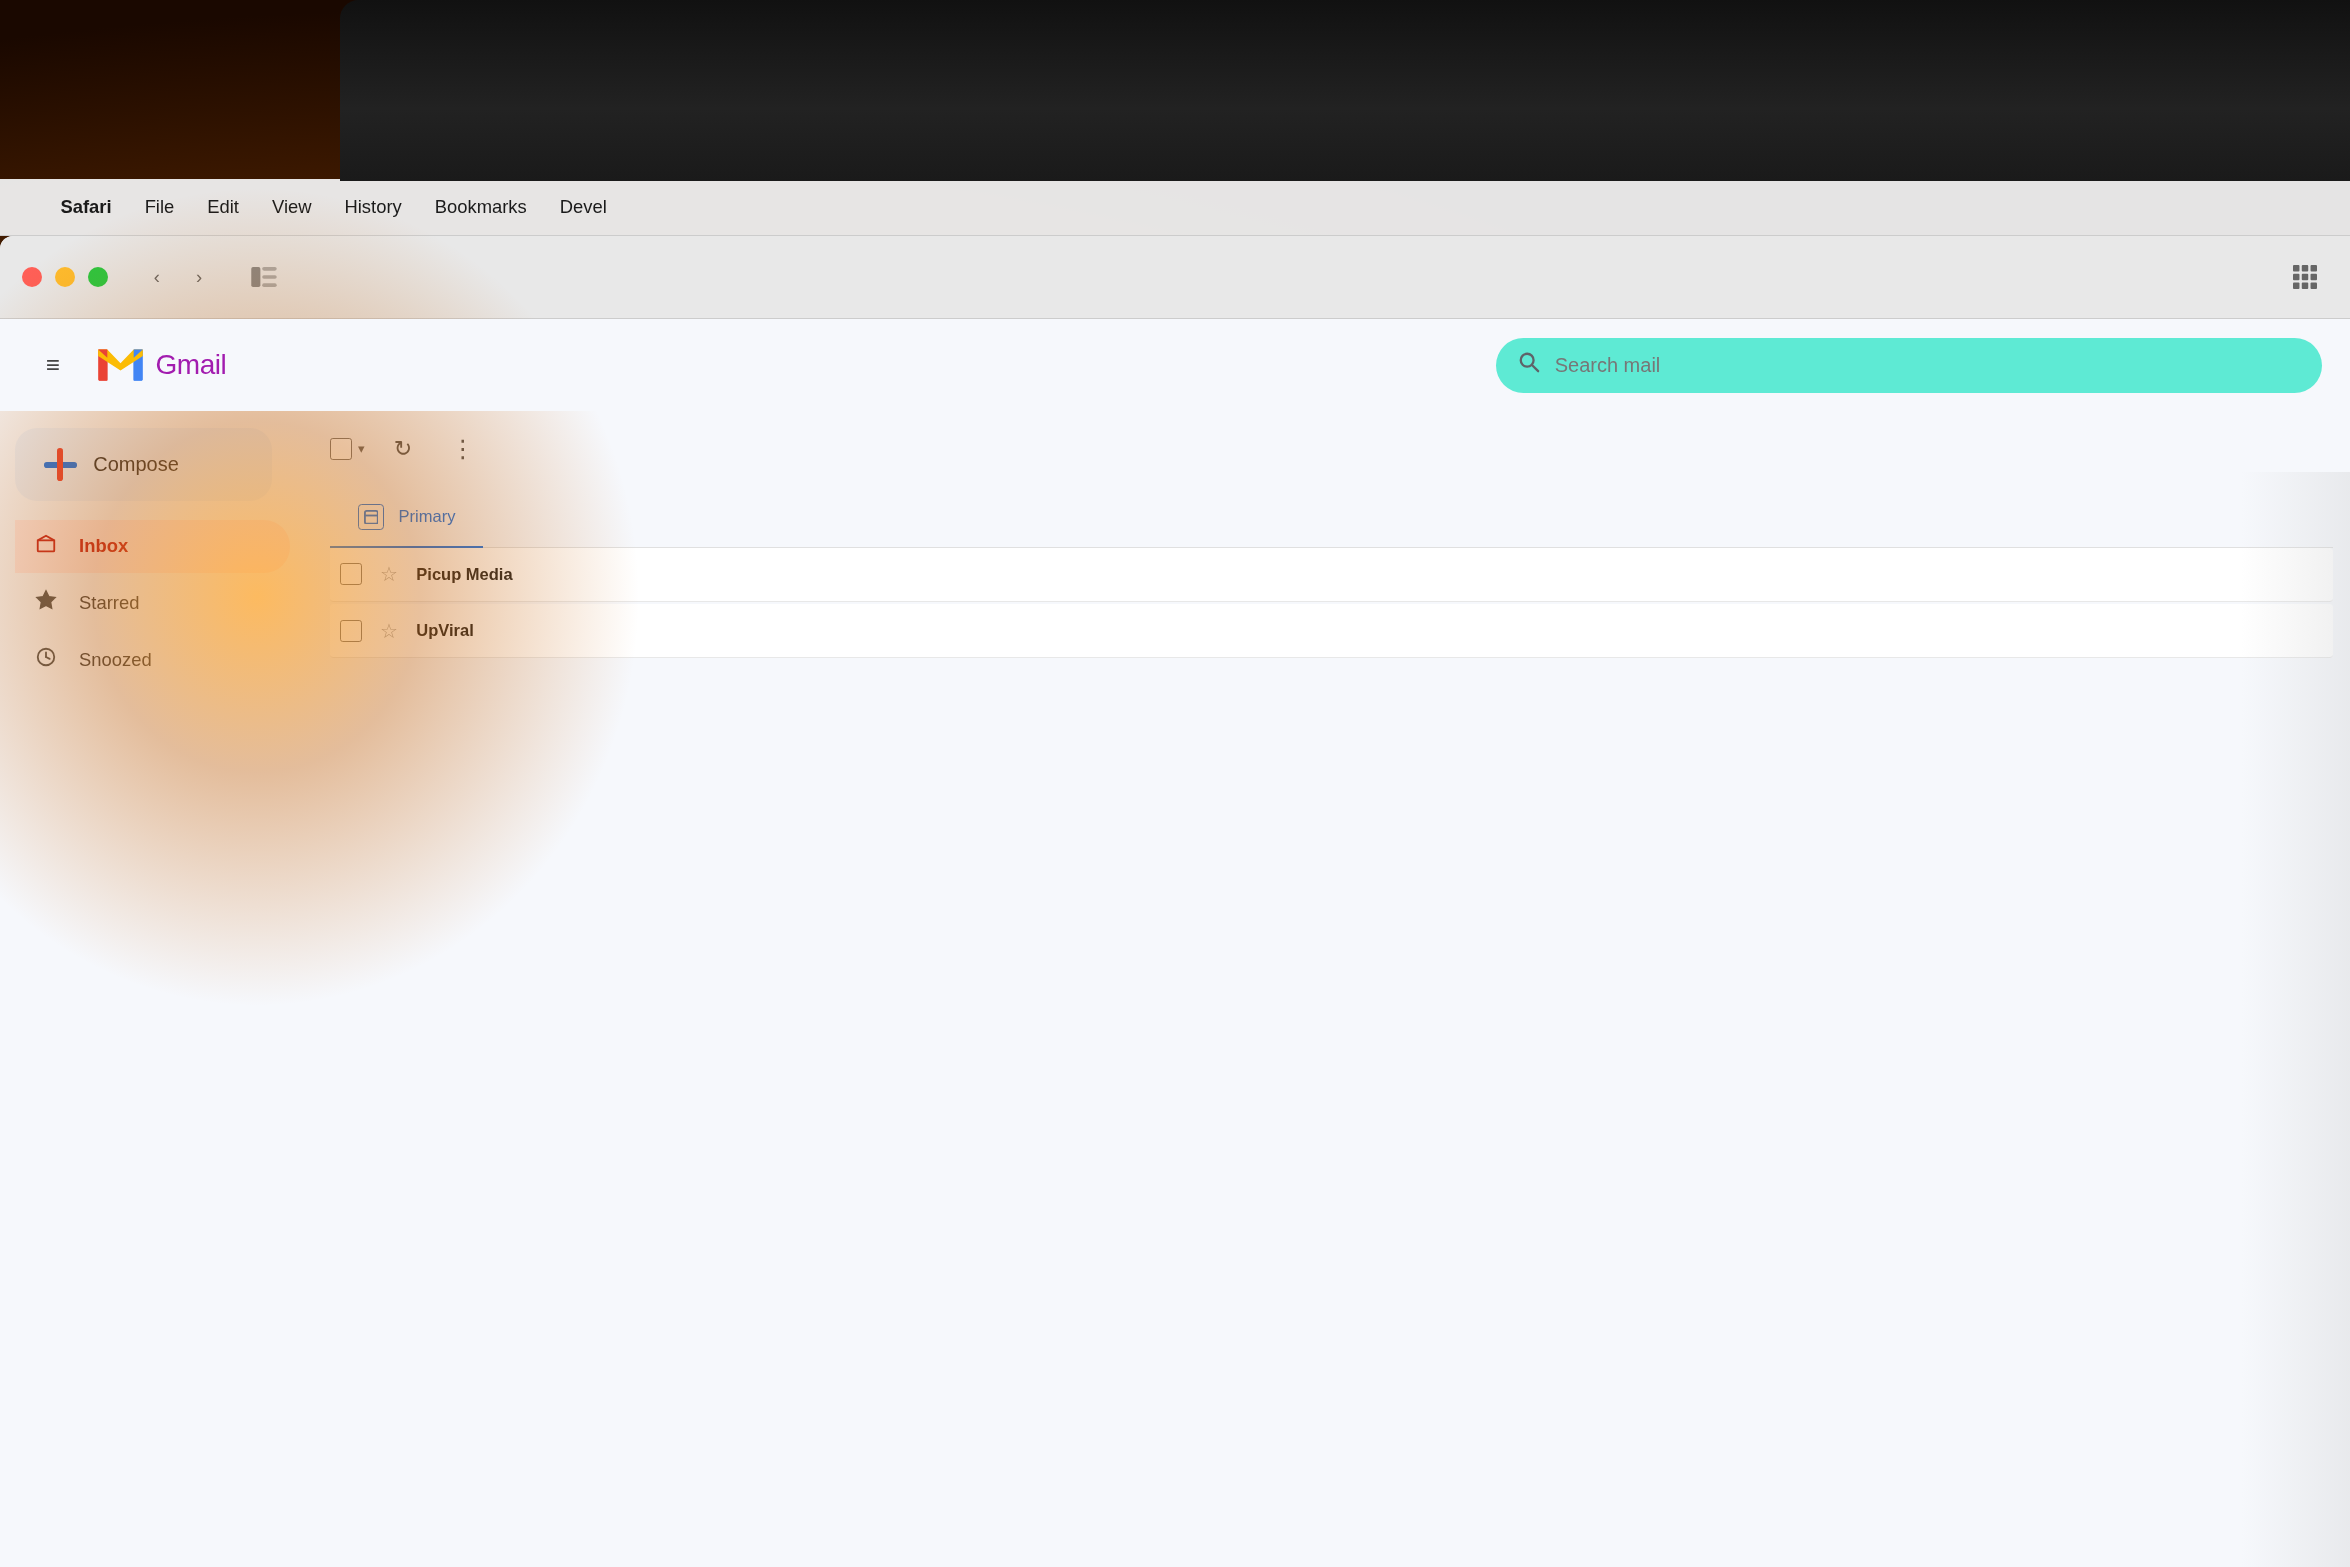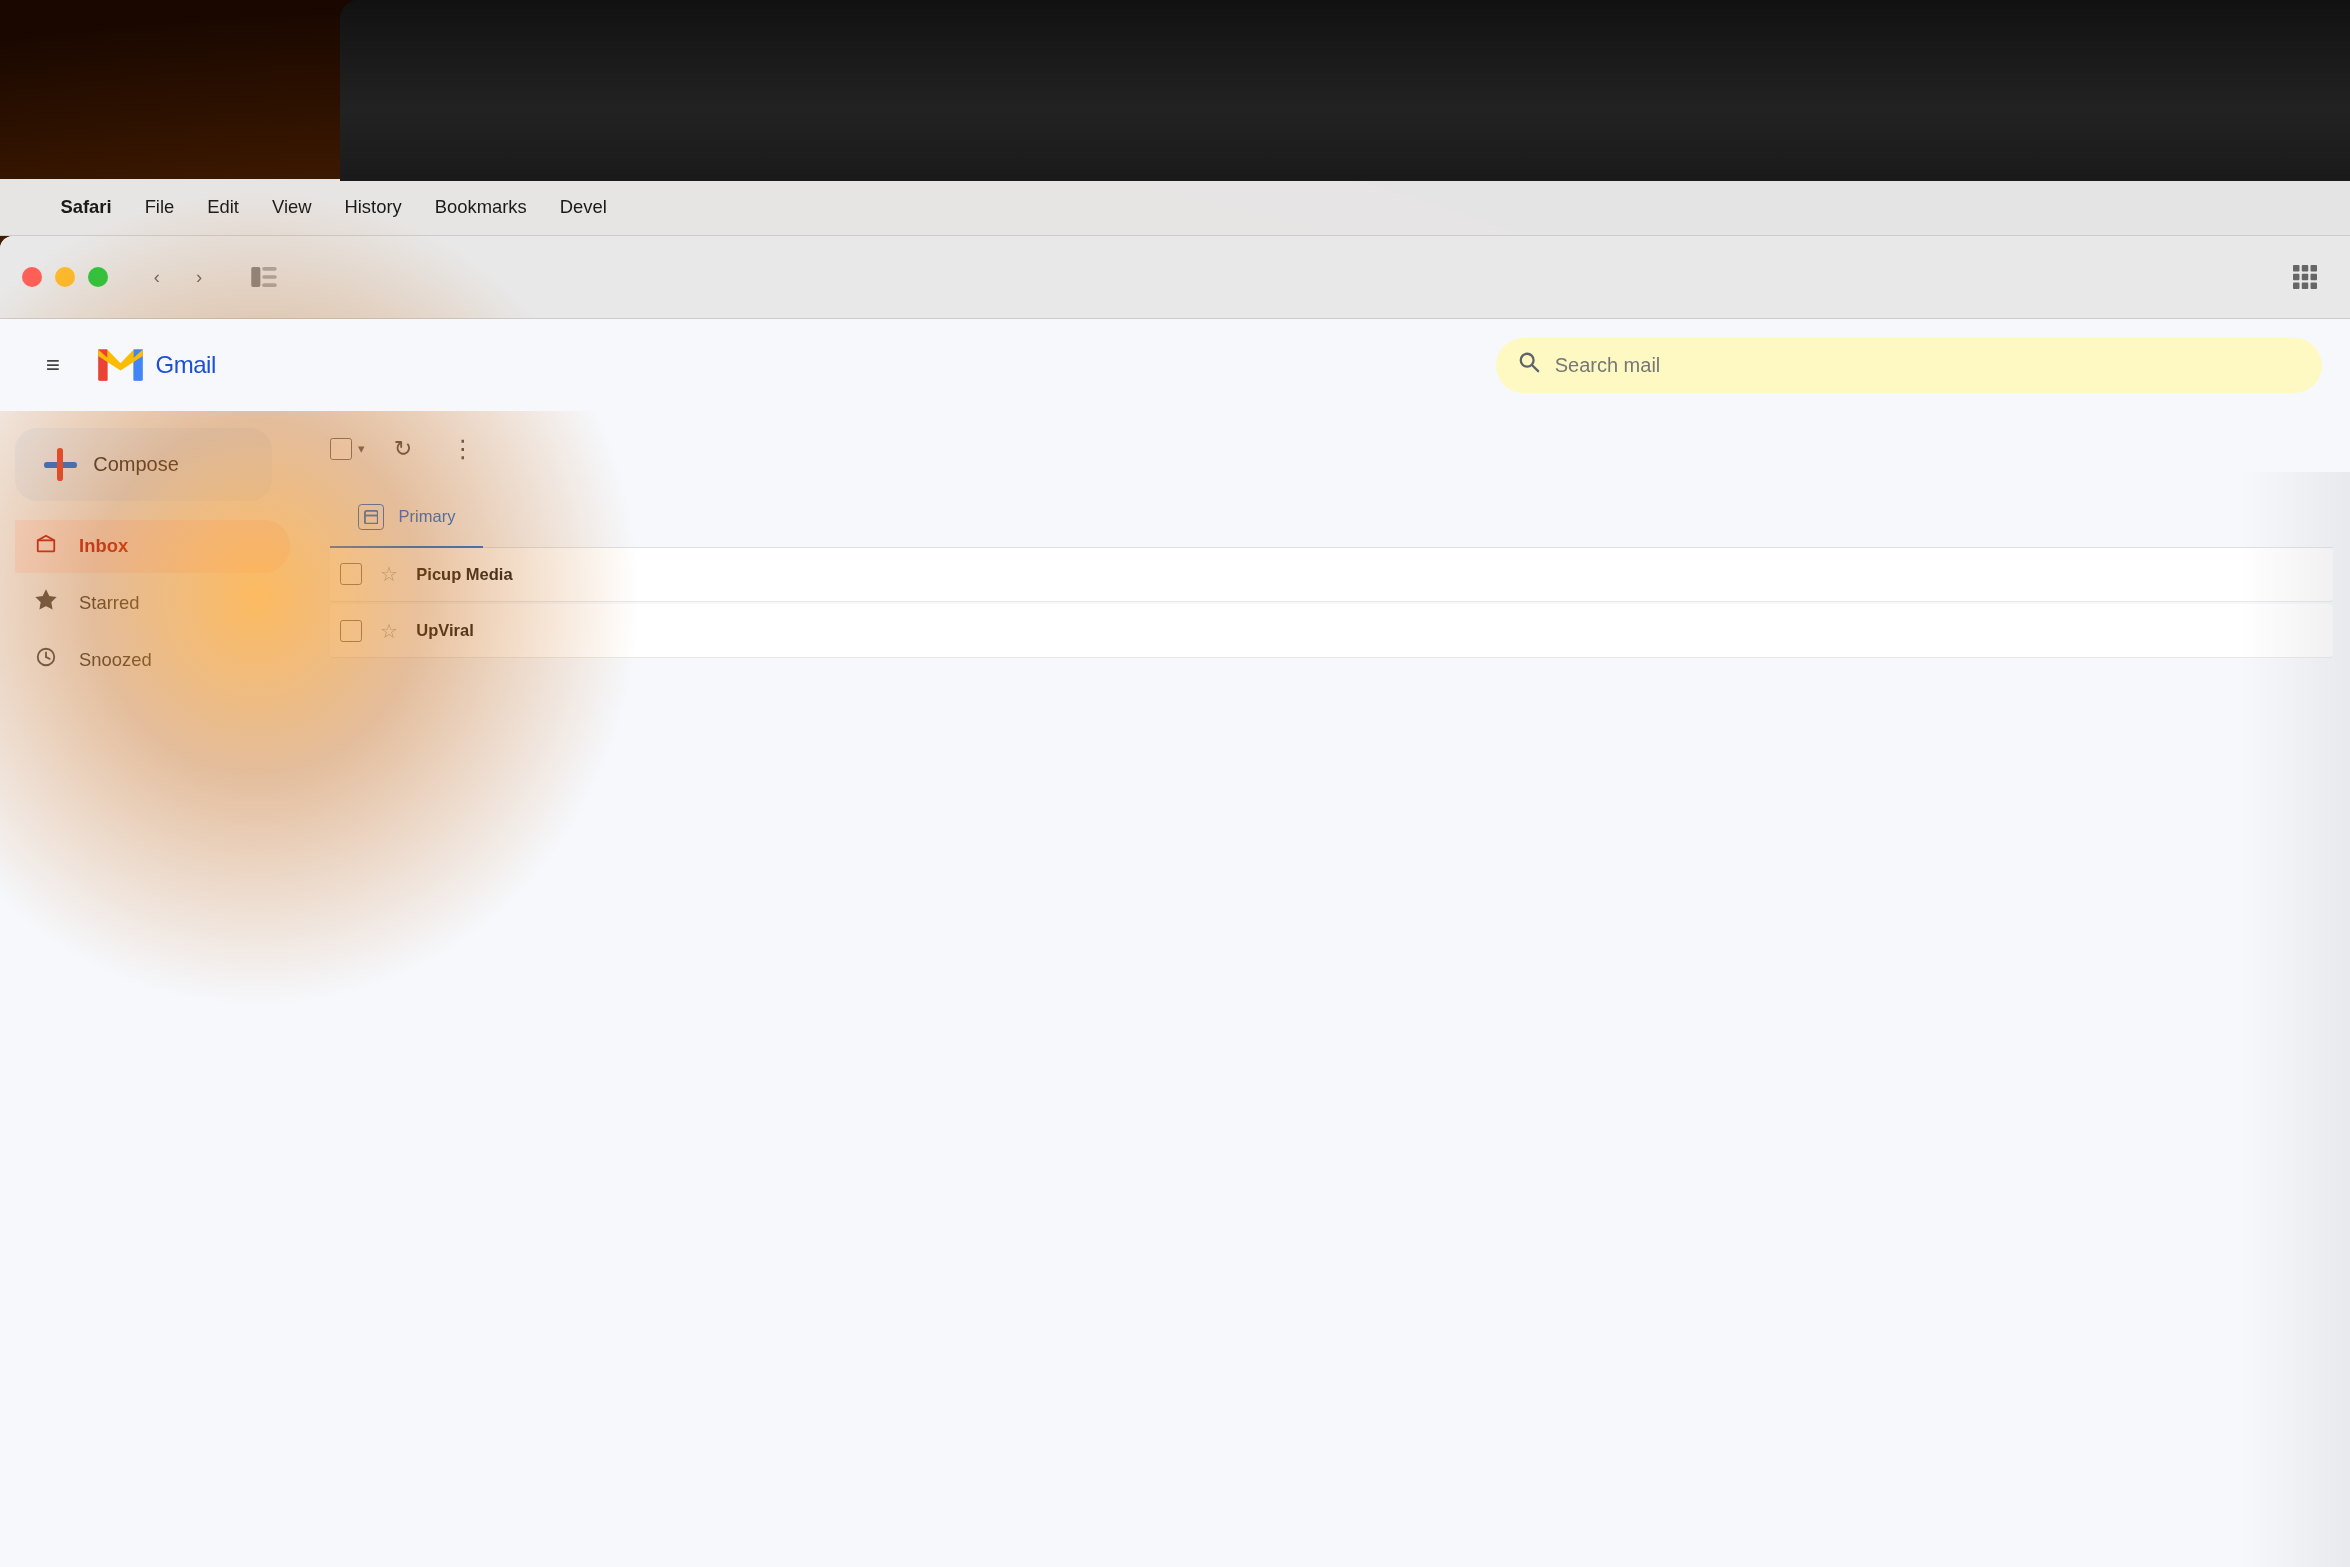--- a/index.html
+++ b/index.html
@@ -189,36 +189,36 @@
       align-items: center;
       gap: 9.2px;
     }
 
     .gmail-m-svg {
       width: 51px;
       height: 41px;
     }
 
     .gmail-text {
-      font-size: 24px;
-      color: #1d4ed8;
+      font-size: 28px;
+      color: #a21caf;
       font-weight: 300;
       letter-spacing: -0.5px;
     }
 
     .search-bar-wrapper {
       flex: 1;
       max-width: 826px;
       margin-left: auto;
     }
 
     .search-bar {
       display: flex;
       align-items: center;
-      background: #fef9c3;
+      background: #5eead4;
       border-radius: 27.5px;
       padding: 0 22px;
       height: 55px;
       gap: 14.7px;
     }
 
     .search-icon-wrap {
       color: #5f6368;
       font-size: 22px;
     }

